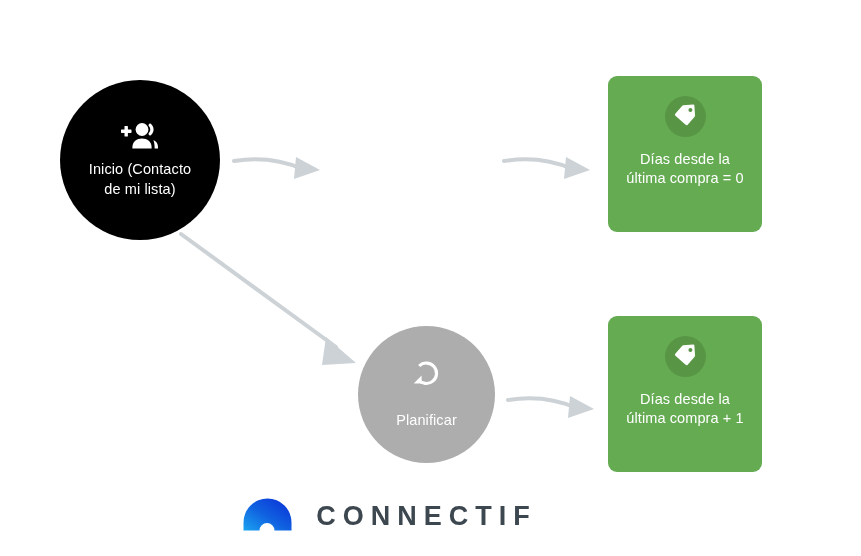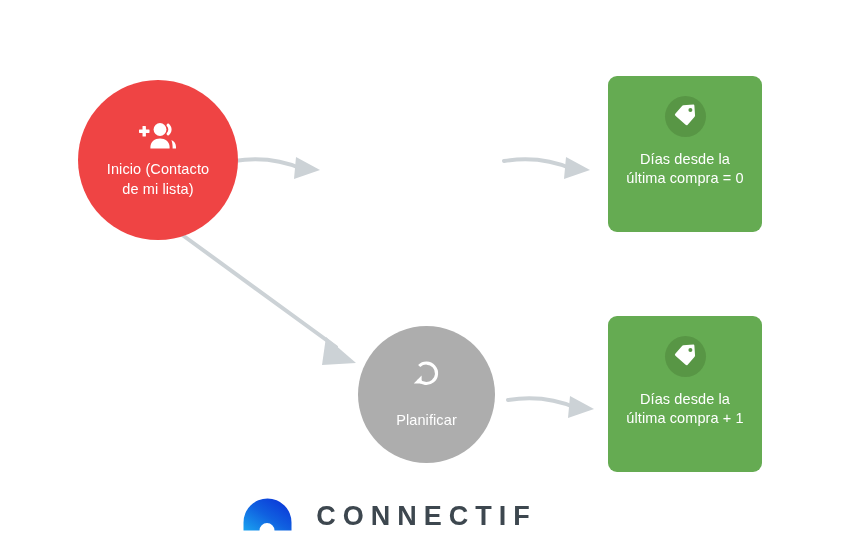--- a/index.html
+++ b/index.html
@@ -35,25 +35,25 @@
     position: absolute;
     border-radius: 50%;
     display: flex;
     flex-direction: column;
     align-items: center;
     justify-content: center;
     box-sizing: border-box;
   }
 
   #node-start {
-    left: 78px;
+    left: 60px;
     top: 80px;
     width: 160px;
     height: 160px;
-    background: #ef4444;
+    background: #000000;
   }
   #node-start .node-label {
     font-size: 14.5px;
     margin-top: 9px;
   }
   #node-start .node-icon {
     width: 40px;
     height: 30px;
   }
 

